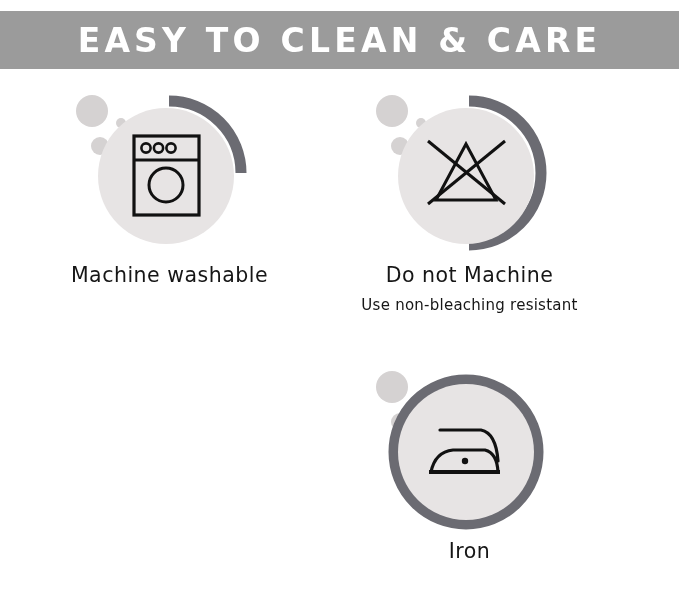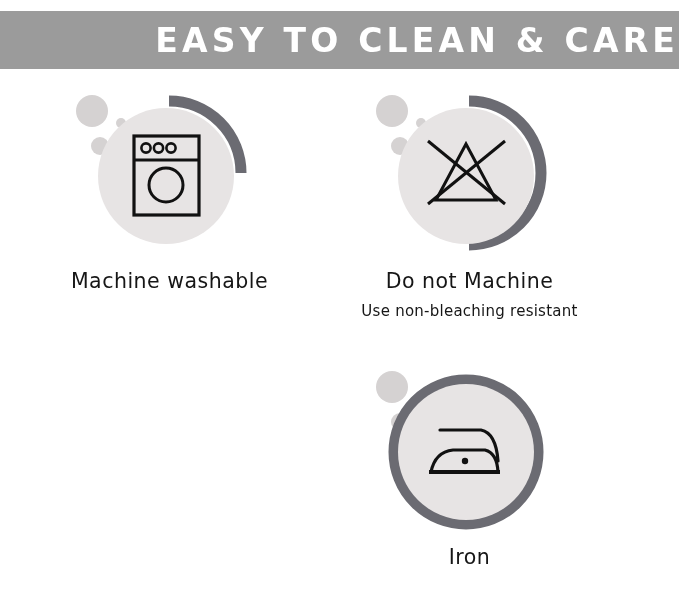--- a/index.html
+++ b/index.html
@@ -27,21 +27,21 @@
   
   .banner {
     position: absolute;
     left: 0;
     top: 11px;
     width: 679px;
     height: 58px;
     background: #9b9b9b;
     display: flex;
     align-items: center;
-    justify-content: flex-end;
+    justify-content: center;
   }
   .banner-title {
     color: #ffffff;
     font-size: 33px;
     font-weight: 700;
     letter-spacing: 4.2px;
     line-height: 1;
     text-transform: uppercase;
     white-space: nowrap;
     font-family: "DejaVu Sans", "Liberation Sans", sans-serif;
@@ -77,21 +77,20 @@
     position: absolute;
     left: 0;
     top: 0;
     width: 210px;
     height: 180px;
     display: block;
   }
 
   
   .card-text {
-    margin-top: 6px;
     text-align: center;
     padding: 0 12px;
   }
   .card-title {
     font-size: 20.5px;
     font-weight: 400;
     letter-spacing: 0.5px;
     color: #161616;
     line-height: 1.25;
     margin: 0 0 6px 0;

